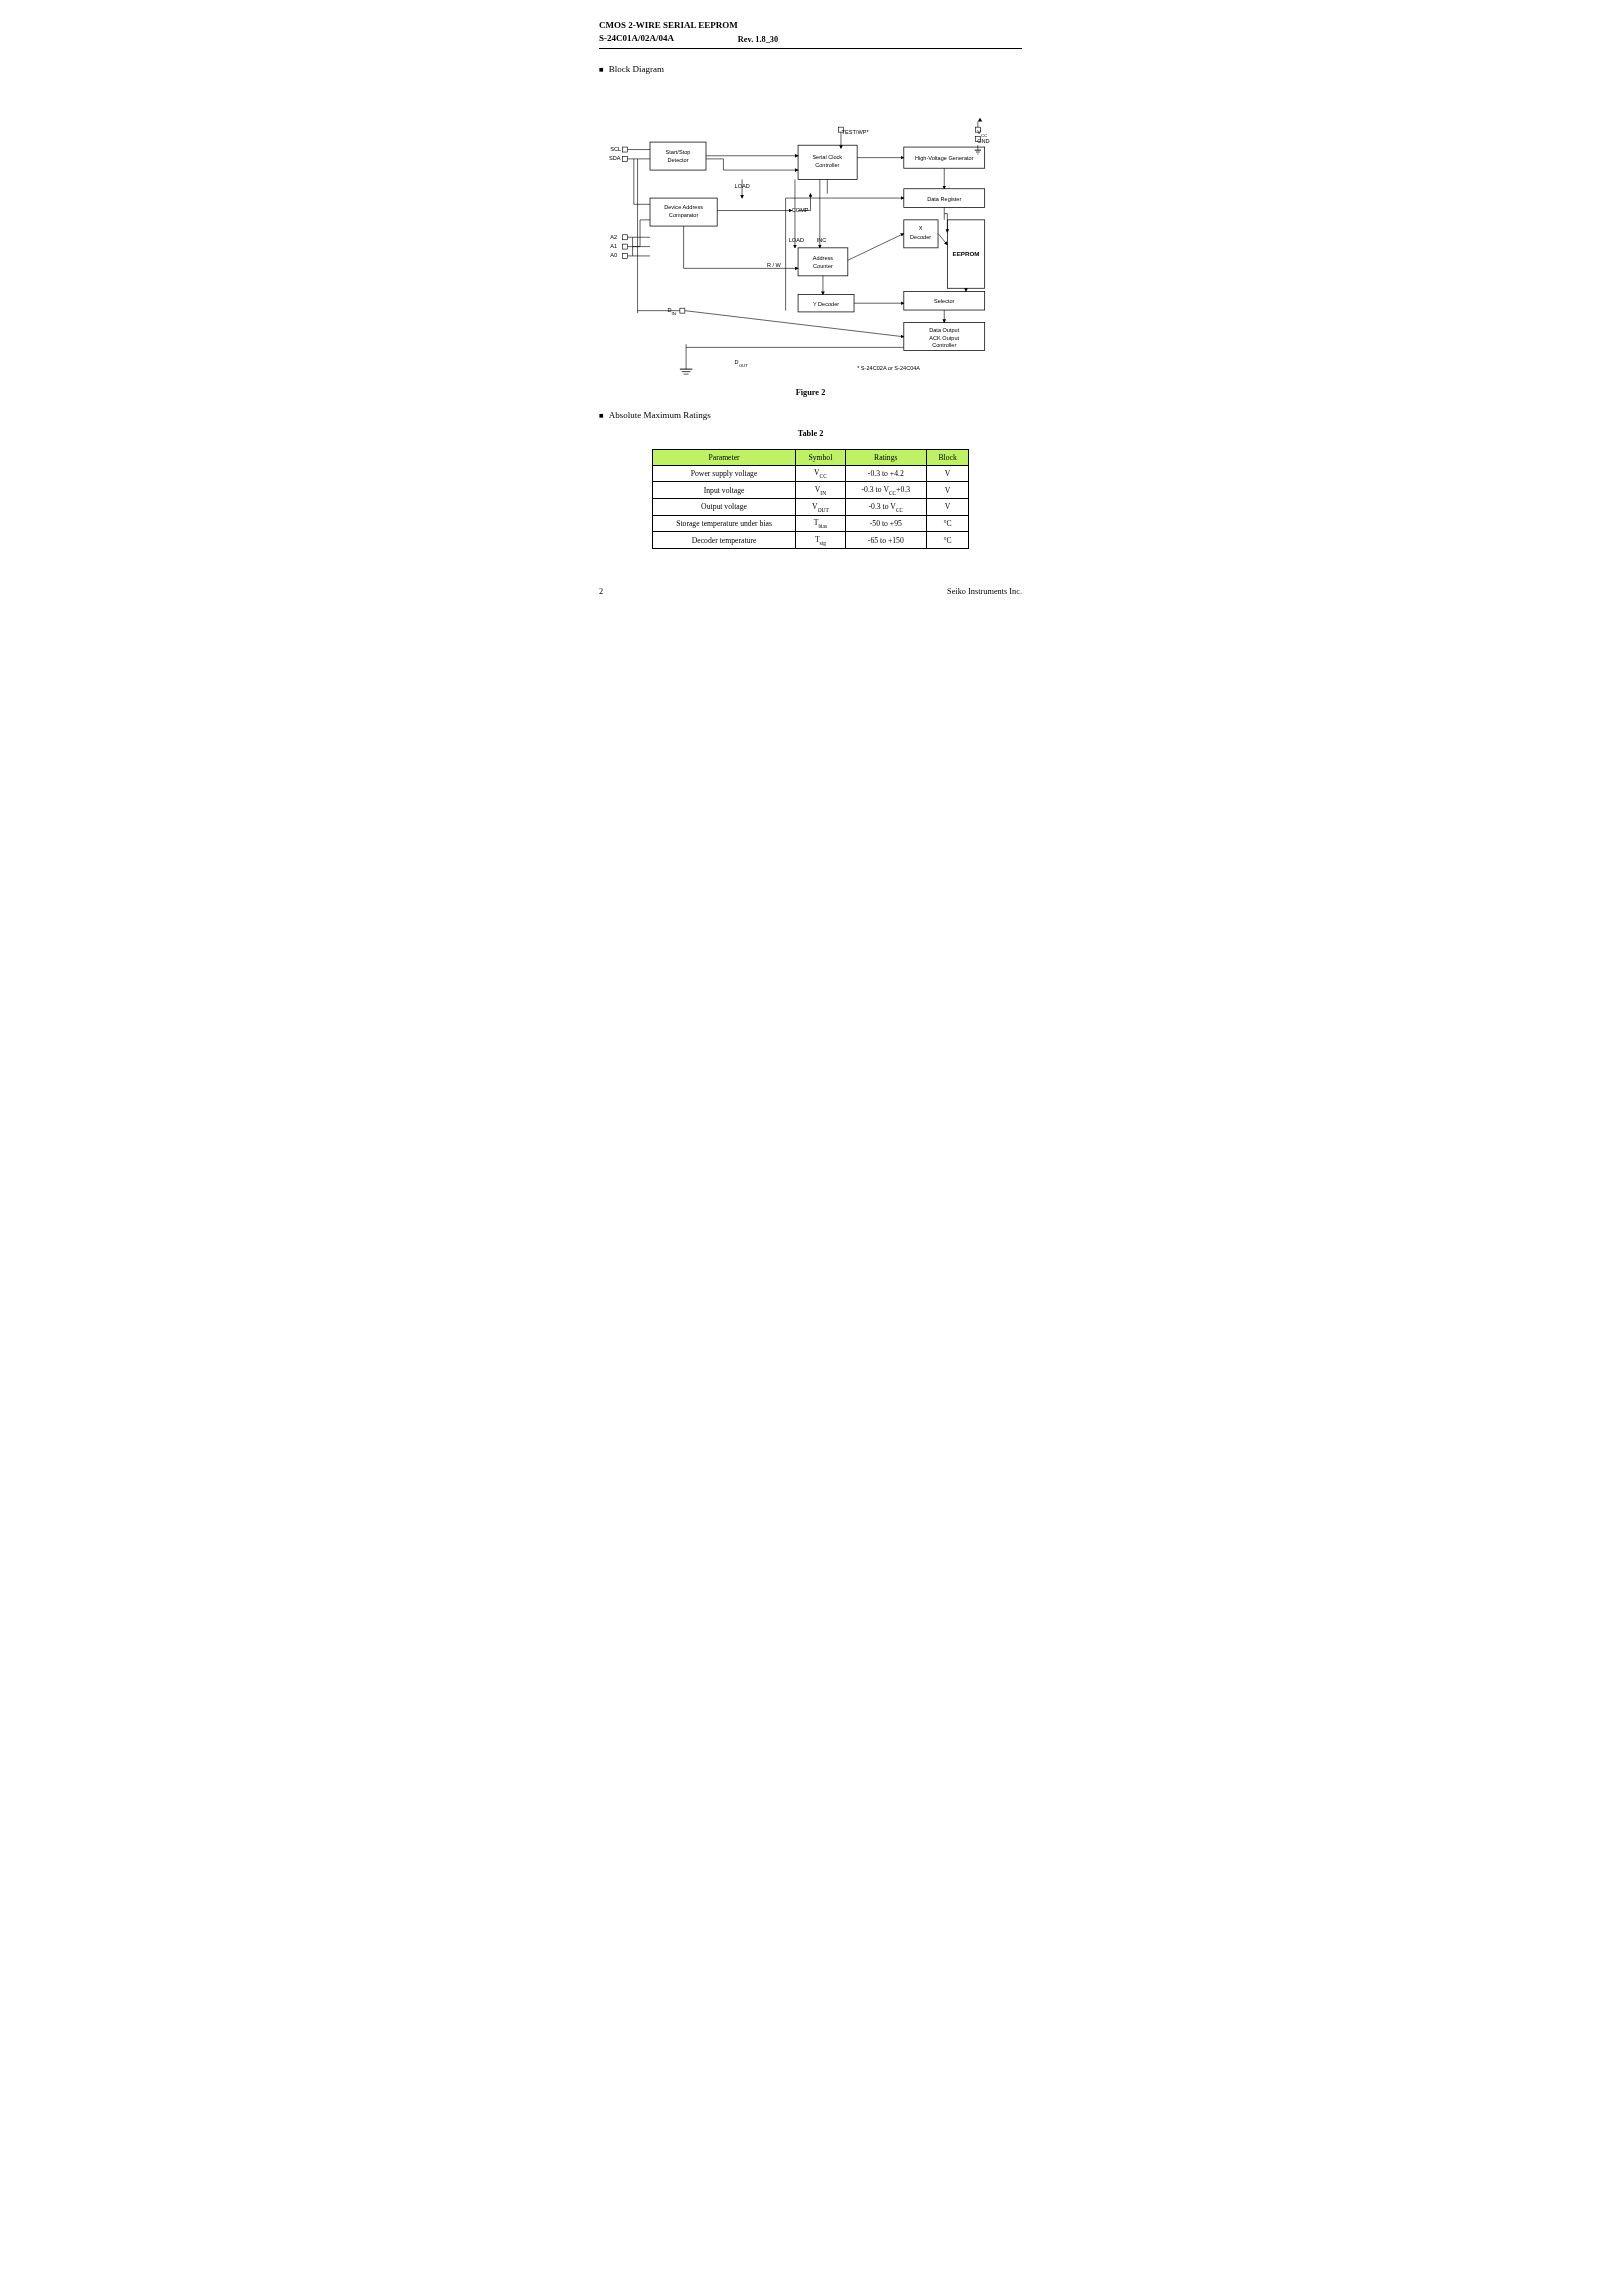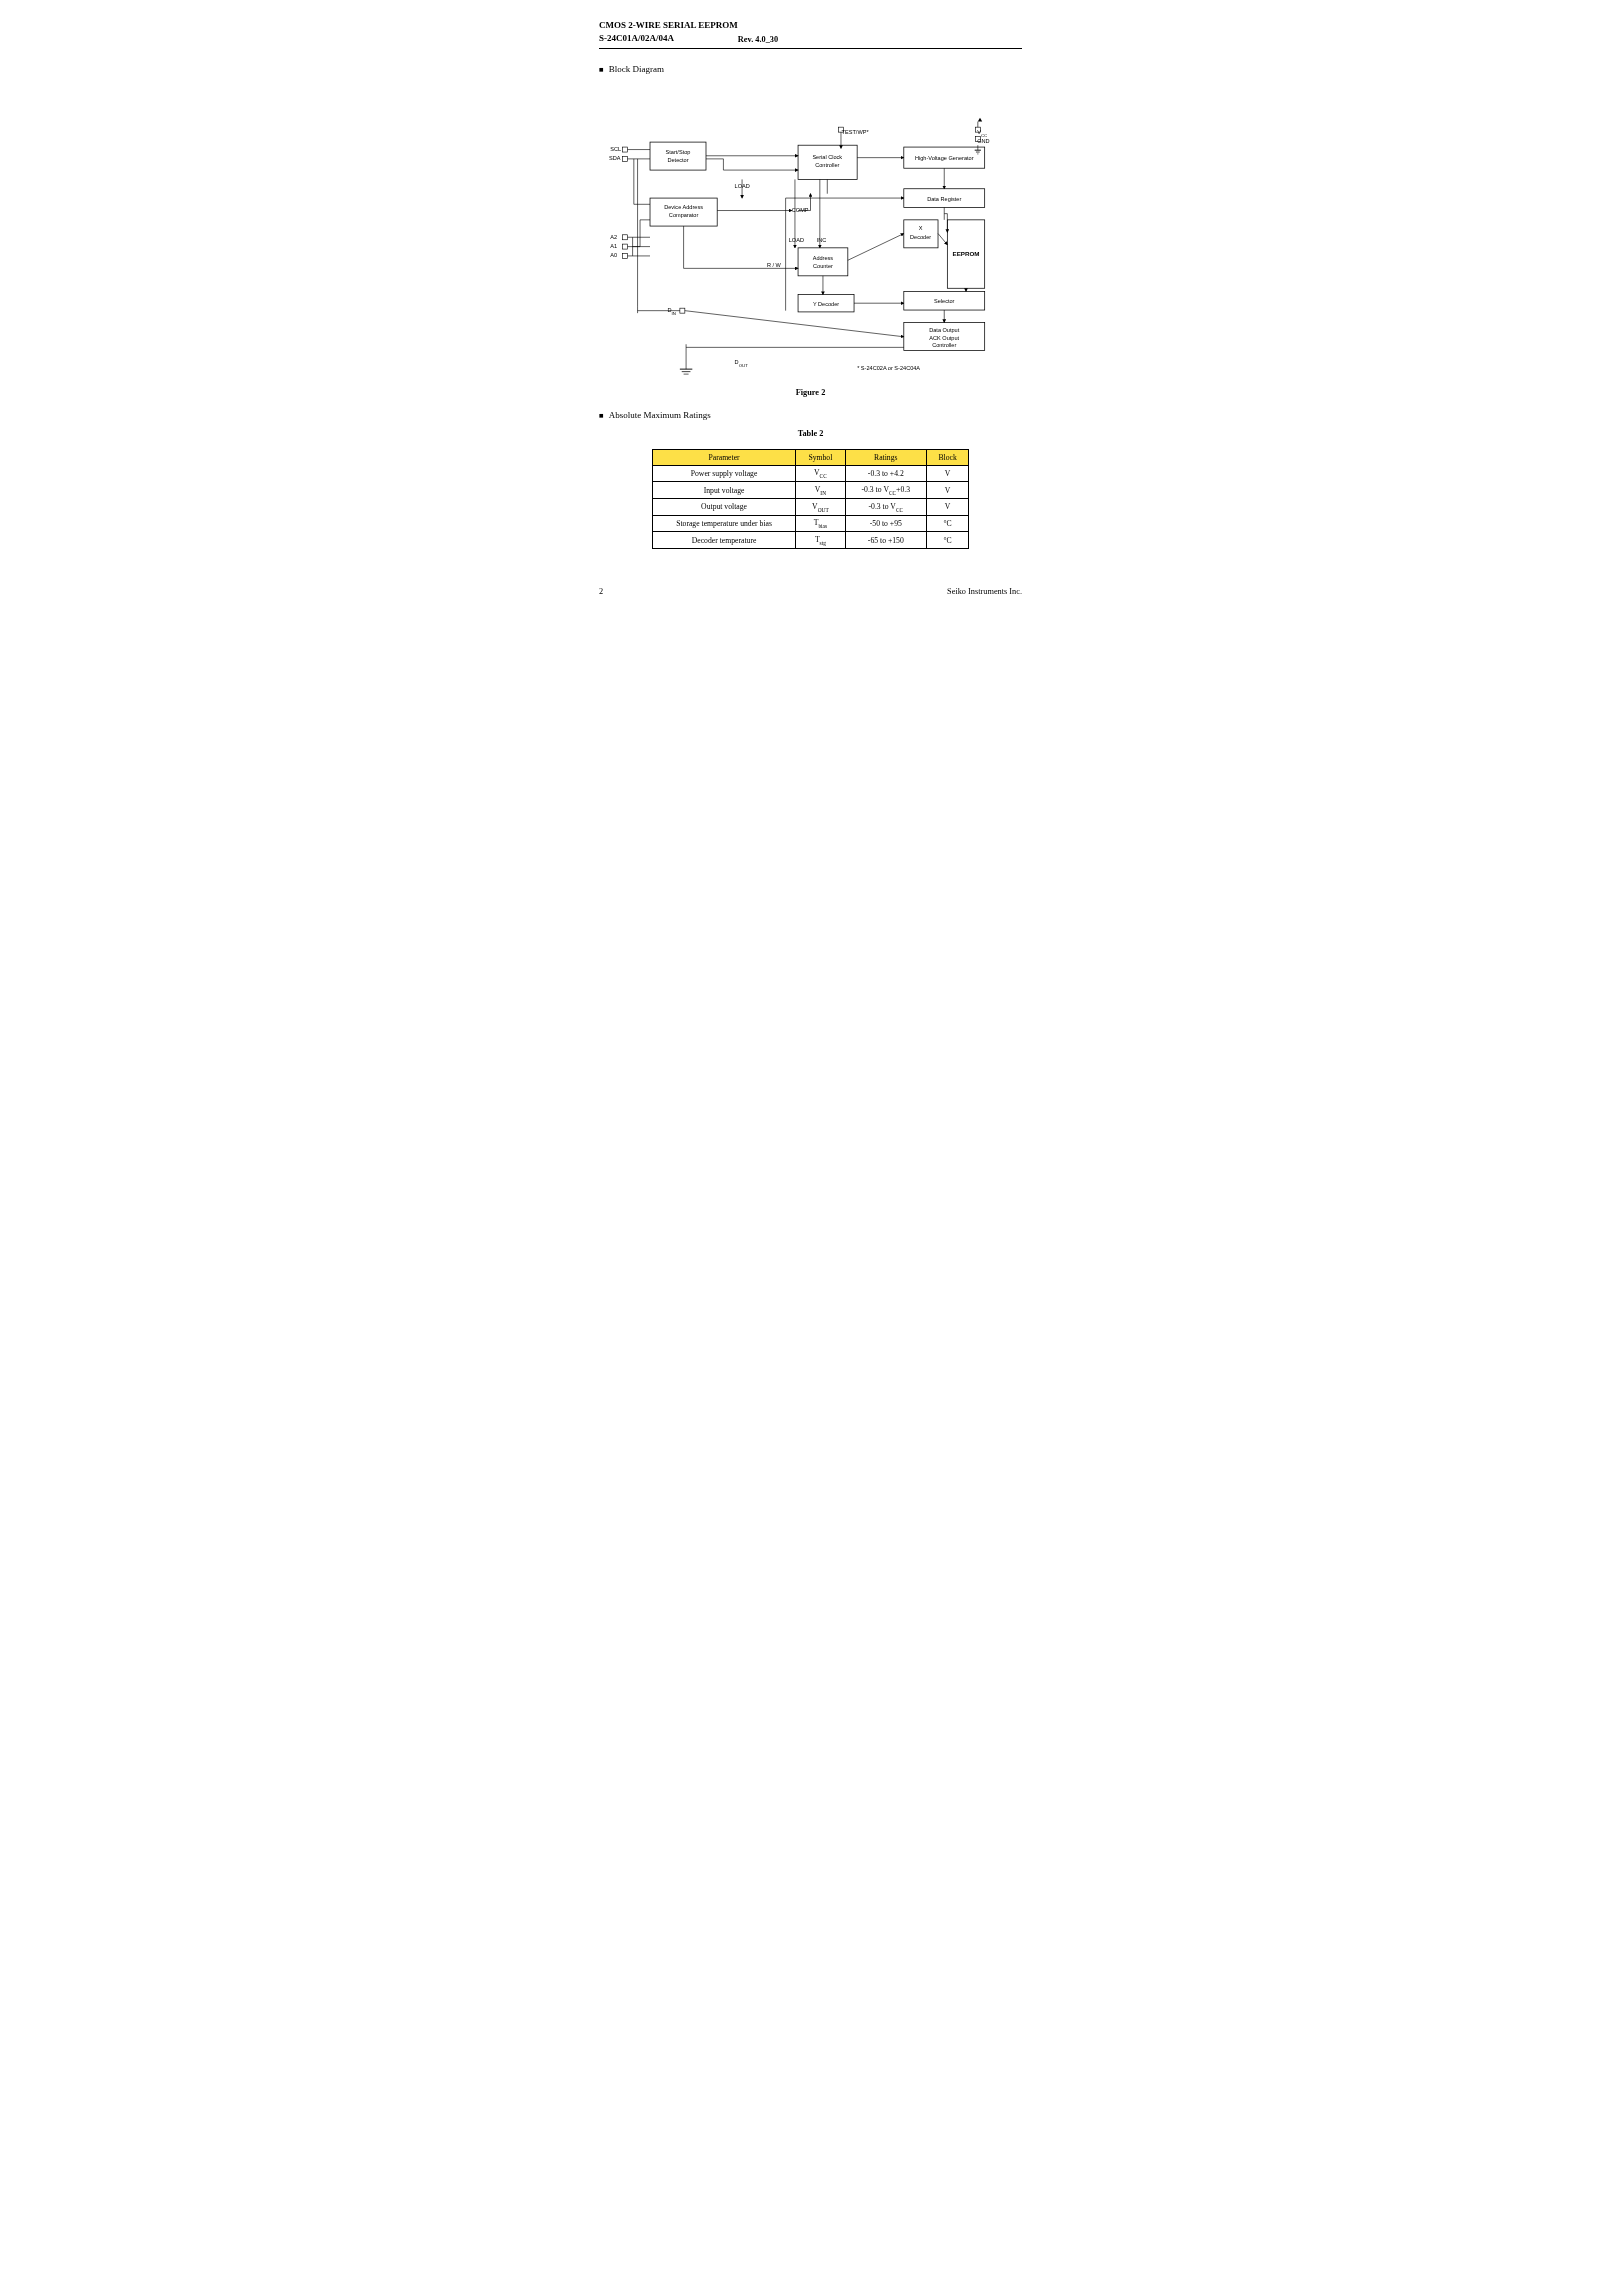--- a/index.html
+++ b/index.html
@@ -80,21 +80,21 @@
       font-size: 7.7px;
     }
     table.data-table th, table.data-table td {
       border: 0.6px solid #000;
       padding: 2.6px 6.4px;
       text-align: center;
       vertical-align: middle;
     }
     table.data-table th {
       font-weight: normal;
-      background: #fde047;
+      background: #bef264;
     }
     .col-param { text-align: center; }
     .col-symbol { text-align: center; }
     .col-ratings { text-align: center; }
     .col-unit { text-align: center; }
 
     
     .page-footer {
       display: flex;
       justify-content: space-between;
@@ -110,21 +110,21 @@
   </style>
 </head>
 <body>
 
 <div class="header">
   <div class="header-left">
     <div>CMOS 2-WIRE SERIAL  EEPROM</div>
     <div>S-24C01A/02A/04A</div>
   </div>
   <div class="header-right">
-    <span>Rev. 4.0</span><span>_30</span>
+    <span>Rev. 1.8</span><span>_30</span>
   </div>
 </div>
 
 <div class="section-heading">
   <span>Block Diagram</span>
 </div>
 
 <div class="block-diagram-container">
   <svg class="block-diagram" viewBox="0 0 680 480" xmlns="http://www.w3.org/2000/svg" style="font-family: Arial, sans-serif; font-size: 5.8px;font-size:9px">
 

